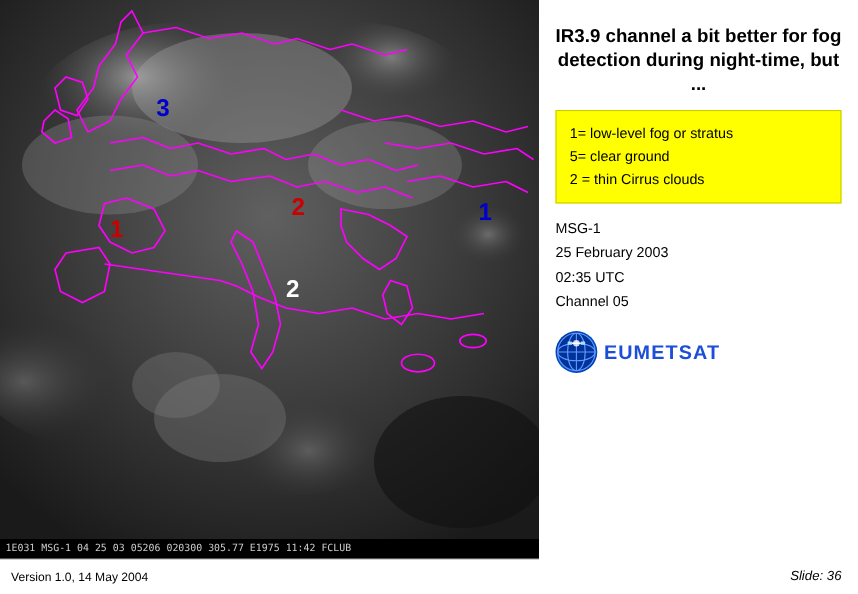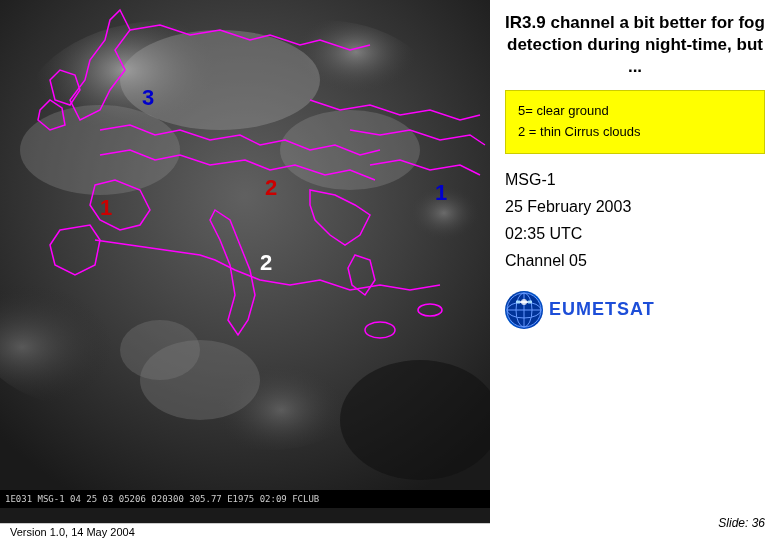--- a/index.html
+++ b/index.html
@@ -53,34 +53,34 @@
       top: 0; left: 0;
       width: 490px;
       height: 490px;
     }
 
     #bottom-bar {
       position: absolute;
       bottom: 0;
       left: 0;
       width: 490px;
-      height: 17px;
+      height: 32px;
       background: #ffffff;
       display: flex;
       align-items: center;
       padding-left: 10px;
       border-top: 1px solid #cccccc;
       text-align: center;
     }
 
     #right-panel {
       width: 290px;
       height: 540px;
       background: #ffffff;
-      padding: 12px 15px 10px 15px;
+      padding: 22px 15px 10px 15px;
       display: flex;
       flex-direction: column;
       gap: 12px;
     }
 
     #title-text {
       font-size: 17px;
       font-weight: bold;
       color: #000000;
       line-height: 1.3;
@@ -94,21 +94,21 @@
       font-size: 13px;
       color: #000000;
       line-height: 1.6;
     }
 
     #legend-box .legend-item {
       display: block;
     }
 
     #metadata-block {
-      font-size: 16px;
+      font-size: 13px;
       color: #000000;
       line-height: 1.7;
     }
 
     #eumetsat-logo {
       display: flex;
       align-items: center;
       gap: 6px;
       margin-top: 4px;
     }
@@ -252,35 +252,36 @@
 
         <text x="435" y="200" class="label-blue">1</text>
 
         <text x="260" y="270" class="label-white">2</text>
 
         <text x="142" y="105" class="label-blue">3</text>
       </svg>
     </div>
 
     <div style="height:18px; background:#000; display:flex; align-items:center; padding:0 5px;">
-      <span style="color:#cccccc; font-size:9px; font-family:monospace;">1E031 MSG-1   04 25 03  05206 020300 305.77 E1975 02:09   FCLUB</span>
+      <span style="color:#cccccc; font-size:9px; font-family:monospace;">1E031 MSG-1   04 25 03  05206 020300 305.77 E1975 11:42   FCLUB</span>
     </div>
 
     <div id="bottom-bar">
       <span style="font-size:11px; color:#000000;">Version 1.0, 14 May 2004</span>
     </div>
   </div>
 
   <div id="right-panel">
 
     <div>
       <p id="title-text">IR3.9 channel a bit better for fog detection during night-time, but ...</p>
     </div>
 
     <div id="legend-box">
+      <span class="legend-item">1= low-level fog or stratus</span>
       <span class="legend-item">5= clear ground</span>
       <span class="legend-item">2 = thin Cirrus clouds</span>
     </div>
 
     <div id="metadata-block">
       <div>MSG-1</div>
       <div>25 February 2003</div>
       <div>02:35 UTC</div>
       <div>Channel 05</div>
     </div>

